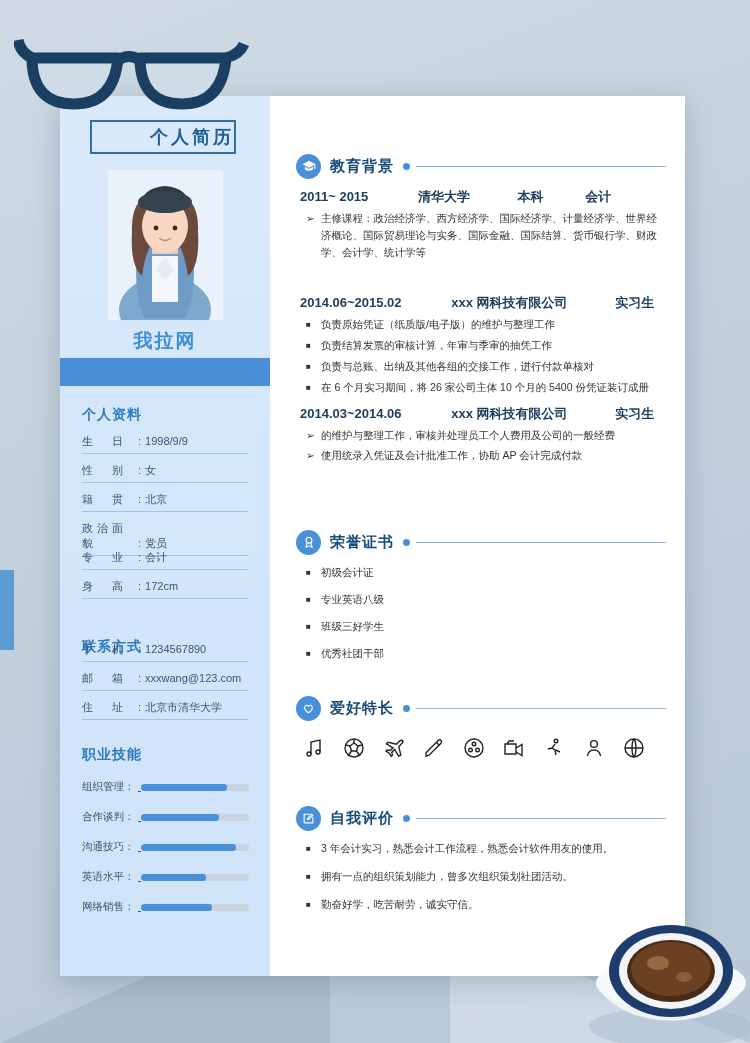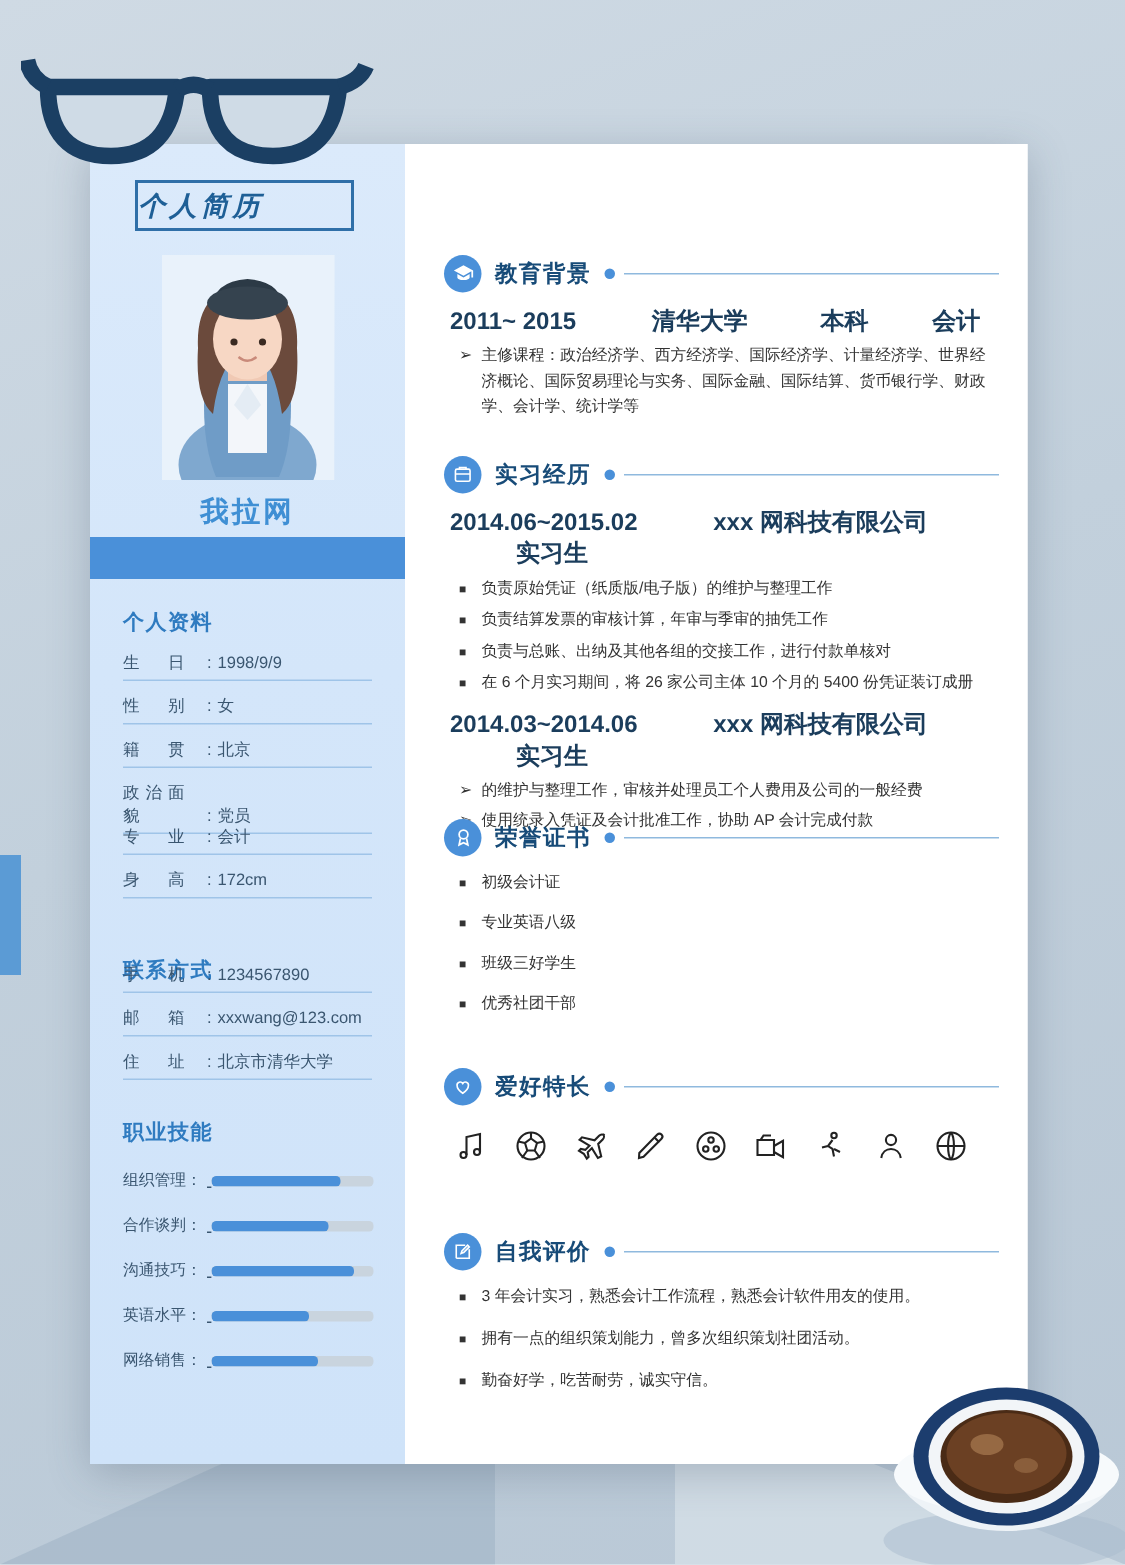--- a/index.html
+++ b/index.html
@@ -24,21 +24,21 @@
     position:absolute; left:60px; top:96px; width:625px; height:880px;
     background:#ffffff; box-shadow:0 6px 26px rgba(60,80,100,.28);
   }
   
   .leftcol {
     position:absolute; left:0; top:0; width:210px; height:880px;
     background:linear-gradient(180deg,#dbeafb 0%,#d4e6fa 40%,#cfe3f9 100%);
   }
   .title-box {
     position:absolute; left:30px; top:24px; width:146px; height:34px;
-    border:2px solid #2f6fa8; display:flex; align-items:center; justify-content:flex-start;font-style:italic;
+    border:2px solid #2f6fa8; display:flex; align-items:center; justify-content:flex-end;
   }
   .title-box span { color:#1e5f96; font-size:18px; letter-spacing:3px; font-weight:bold; }
   .photo {
     position:absolute; left:48px; top:74px; width:115px; height:150px;
     background:linear-gradient(180deg,#e8f2fb,#dceafa);
     overflow:hidden;
   }
   .site-name { position:absolute; left:0; top:232px; width:210px; text-align:center;
     color:#3f8fd4; font-size:19px; font-weight:bold; letter-spacing:2px; }
   .blue-bar { position:absolute; left:0; top:262px; width:210px; height:28px; background:#4a90d9; }
@@ -51,31 +51,31 @@
   .field .val { }
 
   .skill { position:absolute; left:22px; width:170px; font-size:10.5px; color:#3a5670;text-decoration:underline; }
   .skill .sk-lab { display:inline-block; width:56px; vertical-align:middle; }
   .skill .track { display:inline-block; width:108px; height:7px; background:#c9d4de; border-radius:3px;
                   vertical-align:middle; overflow:hidden; }
   .skill .fill { display:block; height:7px; background:#4a90d9; border-radius:3px; }
 
   
   .rightcol { position:absolute; left:210px; top:0; width:415px; height:880px; background:#fff; }
-  .sec { position:absolute; left:26px; width:370px;margin-top:16px; }
+  .sec { position:absolute; left:26px; width:370px; }
   .sec-head { display:flex; align-items:center; height:28px; }
   .sec-ico {
     width:25px; height:25px; border-radius:50%; background:#4a90d9; color:#fff;
     display:flex; align-items:center; justify-content:center; font-size:13px; flex:none;
   }
   .sec-name { margin-left:9px; font-size:15px; color:#174b78; font-weight:bold; letter-spacing:1px; }
   .sec-dot { width:7px; height:7px; border-radius:50%; background:#4a90d9; margin-left:9px; flex:none; }
   .sec-line { flex:1; height:1px; background:#8fb9de; margin-left:6px; }
 
-  .row-title { font-size:16px; color:#1b3d5c; font-weight:bold; margin:8px 0 4px 4px; }
+  .row-title { font-size:13px; color:#1b3d5c; font-weight:bold; margin:8px 0 4px 4px; }
   .row-title .c2 { margin-left:46px; }
   .row-title .c3 { margin-left:44px; }
   .row-title .c4 { margin-left:38px; }
   .bullets { margin:0; padding:0; list-style:none; }
   .bullets li { display:flex; font-size:10.5px; color:#333; line-height:17px; margin:3px 0 3px 10px; }
   .bullets li .bl { flex:none; width:15px; color:#333; }
   .bullets li .bl.sq { font-size:8px; line-height:18px; }
   .bullets li .tx { flex:1; }
 
   .icons-row { display:flex; gap:16px; margin:14px 0 0 6px; align-items:center; }
@@ -201,31 +201,20 @@
       </div>
       <ul class="bullets">
         <li>
             <span class="bl">➢</span>
             <span class="tx">主修课程：政治经济学、西方经济学、国际经济学、计量经济学、世界经济概论、国际贸易理论与实务、国际金融、国际结算、货币银行学、财政学、会计学、统计学等</span>
           </li>
       </ul>
     </div>
 
     <div class="sec" style="top:190px">
-      <div class="sec-head">
-        <span class="sec-ico">
-          <svg width="13" height="13" viewBox="0 0 24 24" fill="none" stroke="#fff" stroke-width="2">
-              <rect x="3" y="5" width="18" height="15" rx="2"></rect>
-              <path d="M8 5V3h8v2M3 11h18"></path>
-            </svg>
-        </span>
-        <span class="sec-name">实习经历</span>
-        <span class="sec-dot"></span>
-        <span class="sec-line"></span>
-      </div>
 
       <div class="row-title">
         <span>2014.06~2015.02</span>
         <span class="c2">xxx 网科技有限公司</span>
         <span class="c3">实习生</span>
       </div>
       <ul class="bullets">
         <li>
             <span class="bl sq">■</span>
             <span class="tx">负责原始凭证（纸质版/电子版）的维护与整理工作</span>

